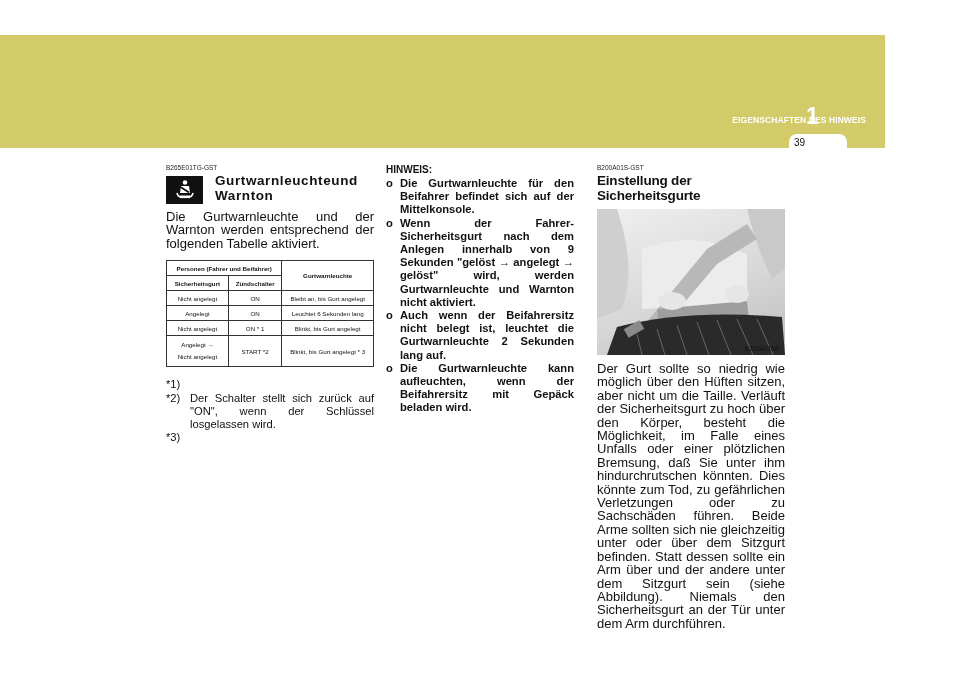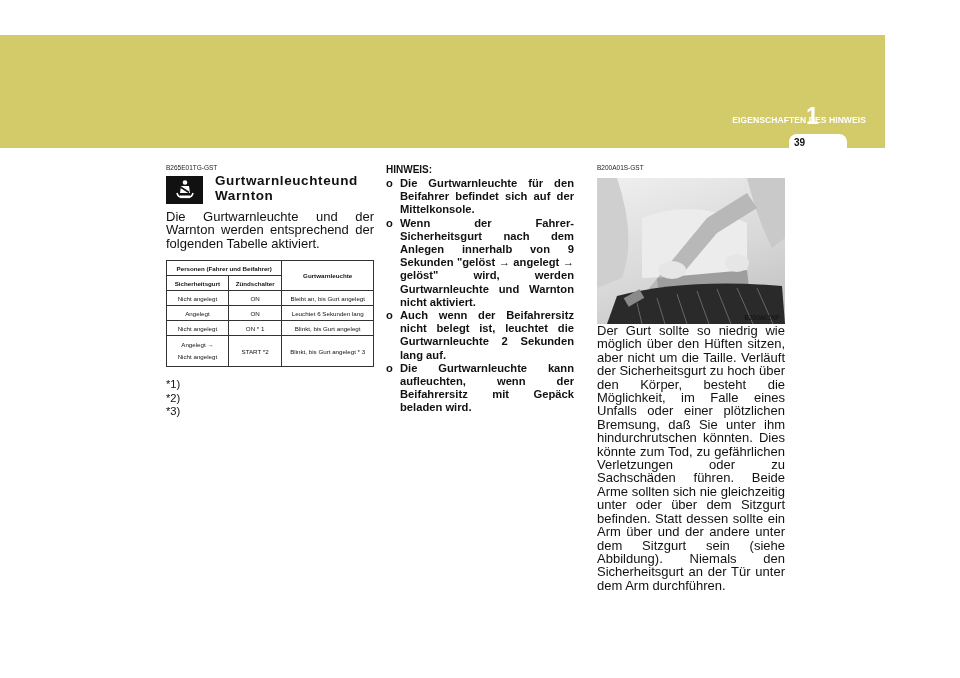--- a/index.html
+++ b/index.html
@@ -20,21 +20,21 @@
   .chapter-num {
     position: absolute; left: 806px; top: 105px;
     color: #fff; font-weight: bold; font-size: 23px; line-height: 23px;
   }
   .page-tab {
     position: absolute; left: 789px; top: 134px; width: 58px; height: 16px;
     background: #fff; border-radius: 8px 8px 0 0;
   }
   .page-num {
     position: absolute; left: 794px; top: 137px;
-    font-size: 10px; font-weight: bold; color: #111;
+    font-size: 10px; font-weight: normal; color: #111;
   }
 
   .col { position: absolute; top: 164px; }
   .col1 { left: 166px; width: 208px; }
   .col2 { left: 386px; width: 188px; }
   .col3 { left: 597px; width: 188px; }
 
   .code { font-size: 6.5px; color: #222; line-height: 8px; }
   .sec-head { display: flex; align-items: flex-start; margin-top: 1px; }
   .belt-icon {
@@ -73,21 +73,21 @@
   .hint .txt { flex: 1; }
 
   .sec3-title { font-weight: bold; font-size: 13.5px; line-height: 15px; margin-top: 1px; letter-spacing: -0.2px; }
   .photo {
     margin-top: 6px; width: 188px; height: 146px; position: relative; overflow: hidden;
     background: linear-gradient(160deg, #f0f0f0 0%, #d8d8d8 55%, #bdbdbd 100%);
   }
   .photo .caption {
     position: absolute; right: 5px; bottom: 3px; font-size: 6.5px; color: #111;
   }
-  .photo3 p.body { margin-top: 0; }
+  .photo3 p.body { margin-top: 7px; }
 </style>
 </head>
 <body>
 
 <div class="header-band"></div>
 <div class="chapter-title">EIGENSCHAFTEN DES HINWEIS</div>
 <div class="chapter-num">1</div>
 <div class="page-tab"></div>
 <div class="page-num">39</div>
 
@@ -148,20 +148,21 @@
     </tr>
   </tbody>
     </table>
 
   <div class="notes">
     <div class="note">
       <span class="mark">*1)</span>
     </div>
     <div class="note">
       <span class="mark">*2)</span>
+      <span class="txt">Der Schalter stellt sich zurück auf "ON", wenn der Schlüssel losgelassen wird.</span>
     </div>
     <div class="note">
       <span class="mark">*3)</span>
     </div>
   </div>
 </div>
 
 <div class="col col2">
   <div class="hinweis-title">HINWEIS:</div>
   <div class="hint">
@@ -177,20 +178,21 @@
     <span class="txt">Auch wenn der Beifahrersitz nicht belegt ist, leuchtet die Gurtwarnleuchte 2 Sekunden lang auf.</span>
   </div>
   <div class="hint">
     <span class="bullet">o</span>
     <span class="txt">Die Gurtwarnleuchte kann aufleuchten, wenn der Beifahrersitz mit Gepäck beladen wird.</span>
   </div>
 </div>
 
 <div class="col col3 photo3">
   <div class="code">B200A01S-GST</div>
+  <div class="sec3-title">Einstellung der Sicherheitsgurte</div>
   <div class="photo">
     <svg width="188" height="146" viewBox="0 0 188 146">
       <path d="M20 0 Q40 60 25 100 L0 110 L0 0 Z" fill="#cfcfcf"></path>
       <path d="M150 0 Q160 40 175 70 L188 60 L188 0 Z" fill="#c9c9c9"></path>
       <path d="M45 40 Q95 20 150 45 L150 95 L45 100 Z" fill="#ececec"></path>
       <path d="M150 15 L110 40 L40 125 L55 132 L120 55 L160 30 Z" fill="#b8b8b8"></path>
       <path d="M60 100 L150 92 L152 110 L62 118 Z" fill="#9e9e9e"></path>
       <path d="M20 118 Q90 100 185 108 L188 146 L10 146 Z" fill="#2a2a2a"></path>
       <g stroke="#777" stroke-width="0.8">
         <line x1="40" y1="125" x2="45" y2="146"></line>

